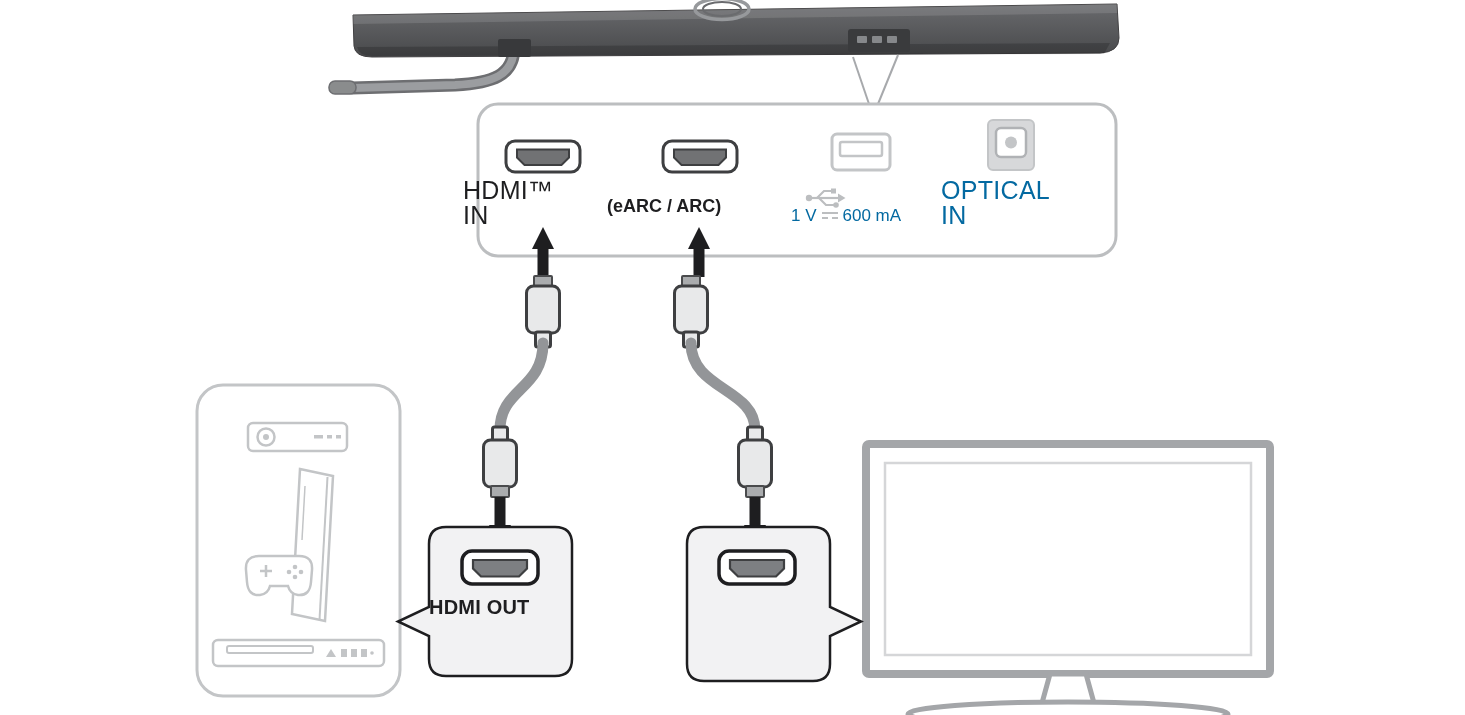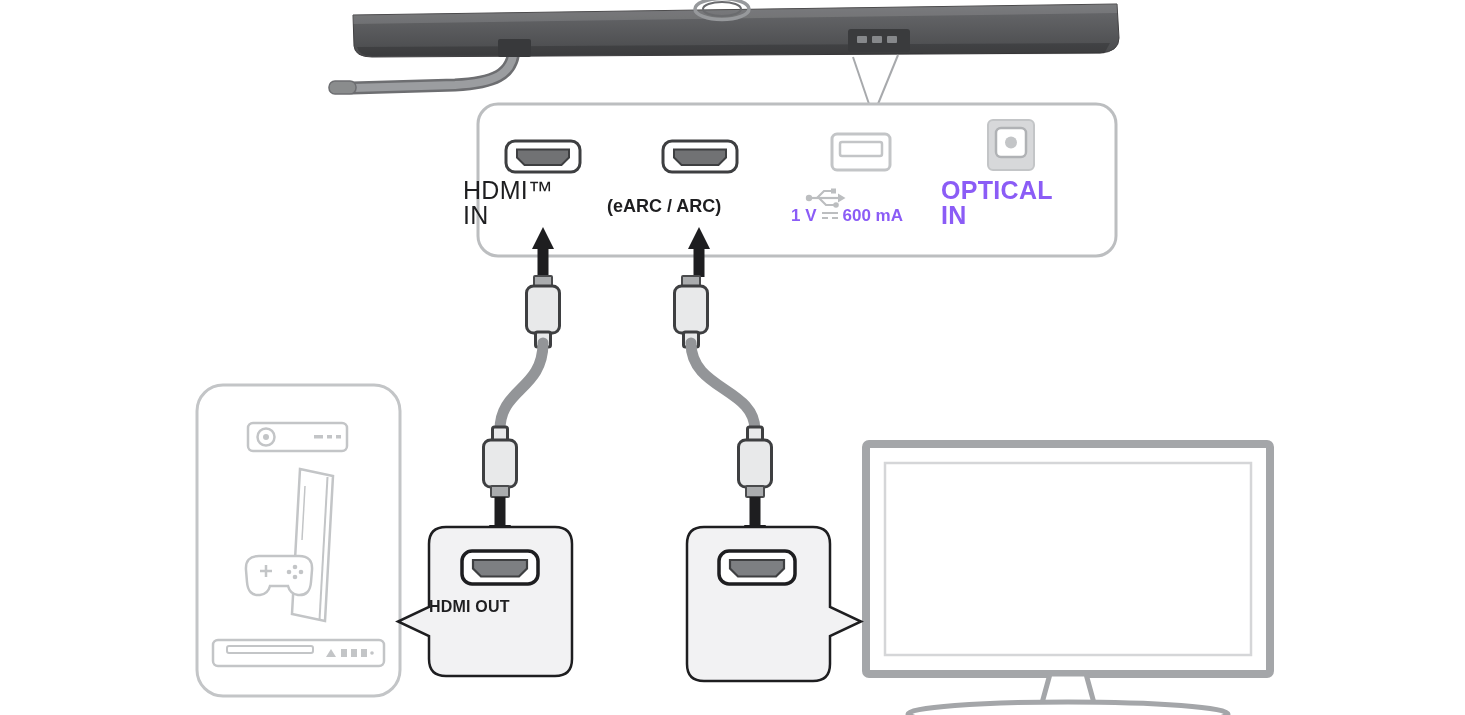--- a/index.html
+++ b/index.html
@@ -6,25 +6,25 @@
   #stage{
     position:relative;
     width:1465px;height:715px;
     overflow:hidden;
     background:#ffffff;
     font-family:"Liberation Sans", sans-serif;
   }
   #art{position:absolute;left:0;top:0;}
   .lbl{position:absolute;text-align:left;}
   .dark{color:#1e1e20;}
-  .muted{color:#8b5cf6;font-weight:bold;}
+  .muted{color:#0369a1;}
   .big{font-size:25px;line-height:25px;letter-spacing:.3px;}
   .modes{font-weight:bold;font-size:18px;line-height:22px;margin-top:17px;}
   .usb-lbl{font-size:17px;line-height:18px;white-space:nowrap;}
-  .callout{font-weight:bold;font-size:16px;line-height:24px;letter-spacing:.2px;}
+  .callout{font-weight:bold;font-size:20px;line-height:24px;letter-spacing:.2px;}
   .tri{display:inline-block;font-size:16px;margin:0 4px;transform:translateY(-2px);}
   .dc{display:inline-block;width:16px;height:10px;position:relative;margin:0 5px;}
   .dc::before{content:"";position:absolute;top:1px;left:0;right:0;border-top:2.5px solid #bcbec0;}
   .dc::after{content:"";position:absolute;top:6px;left:0;right:0;border-top:2.5px dashed #bcbec0;}
 </style>
 </head>
 <body>
 
 <div id="stage">
 

